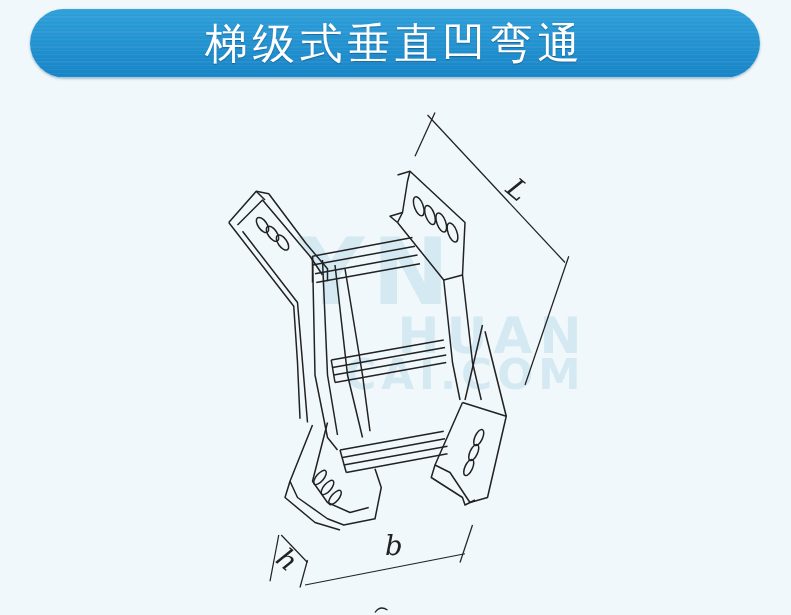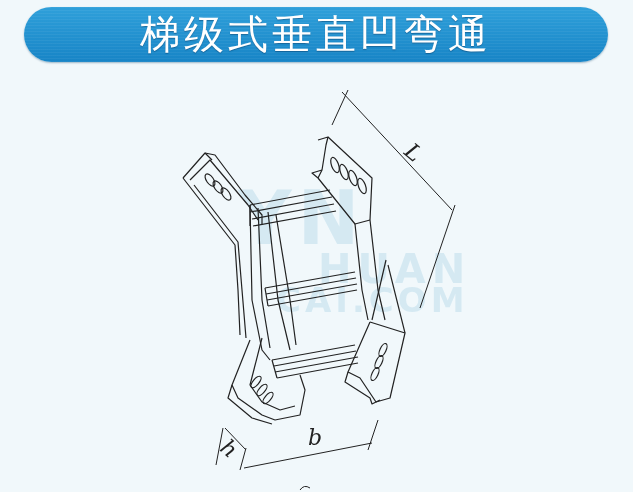--- a/index.html
+++ b/index.html
@@ -13,21 +13,21 @@
     position: absolute; left: 24px; top: 7px; width: 584px; height: 55px;
     border-radius: 28px;
     background: linear-gradient(#2a9bd6, #1a86c8);
     background-image:
       repeating-linear-gradient(0deg, rgba(255,255,255,0.05) 0 1px, rgba(0,0,0,0) 1px 3px),
       linear-gradient(#2fa0da, #1784c6);
     box-shadow: 0 1px 2px rgba(0,60,100,0.35);
     display: flex; align-items: center; justify-content: center;
   }
   .banner-title {
-    color: #ffffff; font-size: 40px; letter-spacing: 4px;
+    color: #ffffff; font-size: 34px; letter-spacing: 4px;
     font-family: Liberation Mono, monospace;
     text-shadow: 0 1px 1px rgba(0,40,80,0.4);
   }
   .drawing { position: absolute; left: 0; top: 70px; }
   .watermark {
     position: absolute; color: #bfdeec; font-family: "DejaVu Sans", sans-serif;
     font-weight: bold; pointer-events: none;
   }
   .wm-main { left: 238px; top: 175px; font-size: 74px; letter-spacing: 6px; opacity: 0.55; }
   .wm-sub1 { left: 318px; top: 246px; font-size: 40px; letter-spacing: 6px; opacity: 0.55; }

